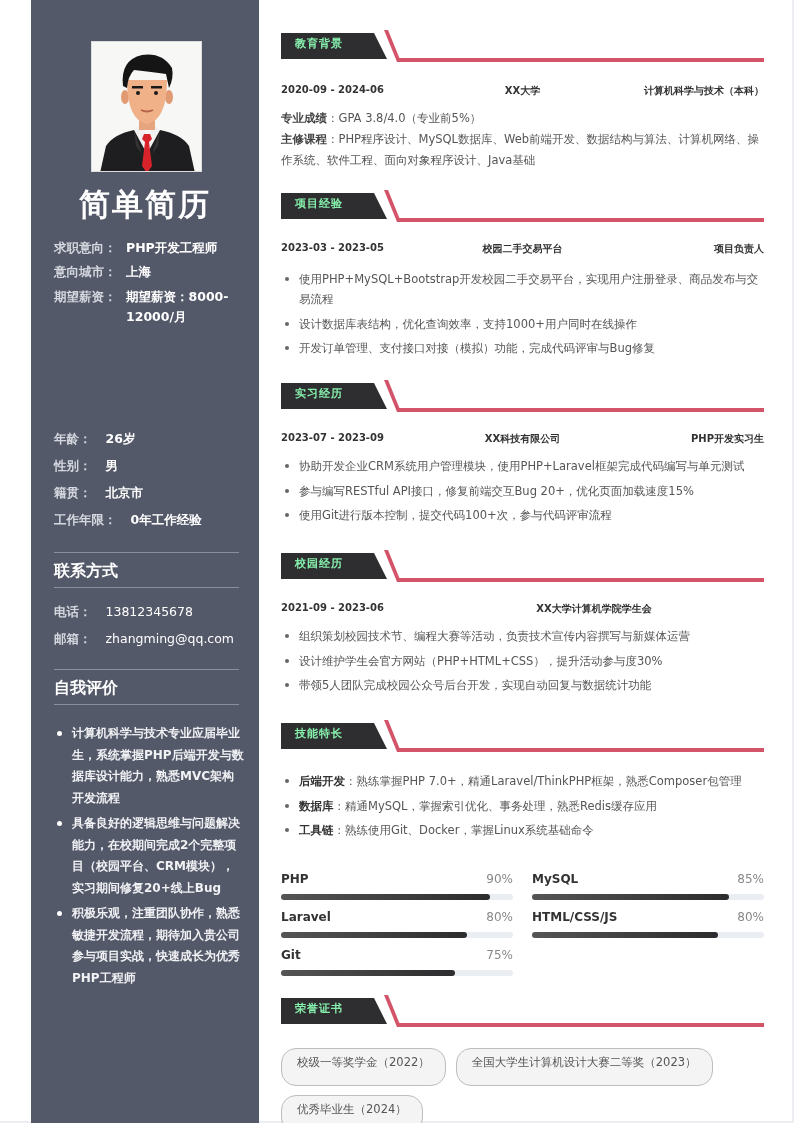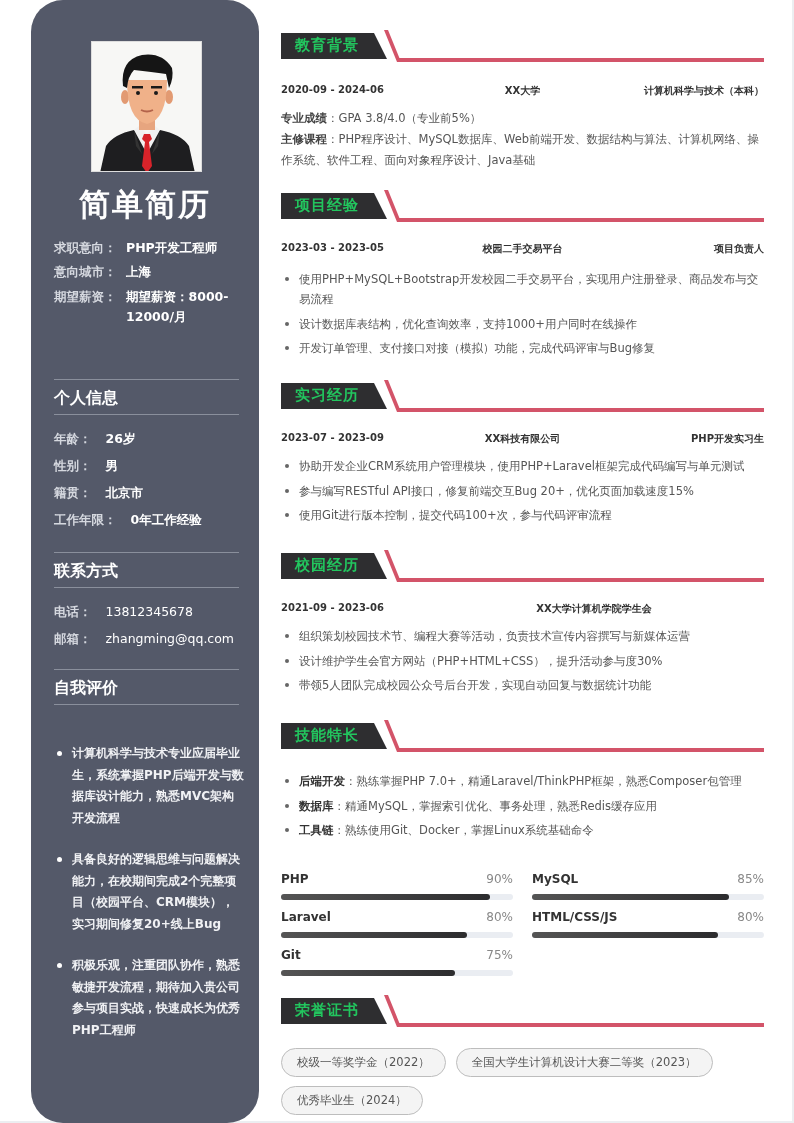--- a/index.html
+++ b/index.html
@@ -1,40 +1,40 @@
 <!DOCTYPE html>
 <html><head>
 <meta charset="utf-8">
 <style>
   * { box-sizing: border-box; margin: 0; padding: 0; }
   html, body { width: 794px; height: 1123px; background: #ffffff; overflow: hidden; }
   body { font-family: "DejaVu Sans", "Liberation Sans", sans-serif; color: #333; position: relative; }
   .page { position: absolute; left: 0; top: 0; width: 794px; height: 1123px; background: #fff; border-right: 2px solid #eceef1; border-bottom: 2px solid #eceef1; }
 
   
-  .sidebar { position: absolute; left: 31px; top: 0; width: 228px; height: 1123px; background: #545969; color: #fff; border-radius: 32px; }
+  .sidebar { position: absolute; left: 31px; top: 0; width: 228px; height: 1123px; background: #545969; color: #fff; }
   .photo { position: absolute; left: 60px; top: 41px; width: 111px; height: 131px; background: #f7f7f5; border: 1px solid #ddd; overflow: hidden; }
   .name { position: absolute; left: 0; top: 184px; width: 228px; text-align: center; font-size: 31px; font-weight: bold; letter-spacing: 2px; color: #fff; }
   .kv { position: absolute; left: 23px; width: 190px; font-size: 12.5px; font-weight: bold; line-height: 20px; display: flex; }
   .kv .k { color: #d5d8df; white-space: nowrap; }
   .kv .v { color: #fff; }
   .intent .k { width: 72px; flex-shrink: 0; }
   .personal .k { white-space: nowrap; padding-right: 14px; }
   .side-title { position: absolute; left: 23px; width: 185px; font-size: 16px; font-weight: bold; color: #fff; height: 36px; line-height: 36px; border-top: 1px solid #8a8f9c; border-bottom: 1px solid #8a8f9c; }
   .contact .k { padding-right: 14px; }
   .contact .v { font-weight: normal; }
   .self-list { position: absolute; left: 23px; top: 723px; width: 190px; list-style: none; }
-  .self-list li { position: relative; padding-left: 18px; font-size: 12px; font-weight: bold; line-height: 21.5px; color: #f0f1f4; margin-bottom: 4px; margin-top: 20px; }
+  .self-list li { position: relative; padding-left: 18px; font-size: 12px; font-weight: bold; line-height: 21.5px; color: #f0f1f4; margin-bottom: 4px; }
   .self-list li::before { content: ""; position: absolute; left: 3px; top: 8px; width: 5px; height: 5px; border-radius: 50%; background: #fff; }
 
   
   .main { position: absolute; left: 281px; top: 0; width: 483px; }
   .sec-head { position: absolute; left: 0; width: 483px; height: 26px; }
   .sec-head .block { position: absolute; left: 0; top: 0; height: 26px; width: 106px; background: #2e2e30; clip-path: polygon(0 0, 93px 0, 106px 26px, 0 26px); }
-  .sec-head .block span { position: absolute; left: 14px; top: 3px; font-size: 15px; font-weight: bold; color: #22c55e; letter-spacing: 1px; }
+  .sec-head .block span { position: absolute; left: 14px; top: 3px; font-size: 11px; font-weight: bold; color: #86efac; letter-spacing: 1px; }
   .sec-head .slash { position: absolute; left: 103px; top: -3px; width: 17px; height: 32px; background: #d35469; clip-path: polygon(0 0, 4px 0, 17px 32px, 13px 32px); }
   .sec-head .line { position: absolute; left: 116px; top: 25px; width: 367px; height: 4px; background: #d35469; }
 
   .row3 { position: absolute; left: 0; width: 483px; display: flex; justify-content: space-between; font-size: 10px; font-weight: bold; color: #333; }
   .row3 .c1 { width: 160px; }
   .row3 .c2 { flex: 1; text-align: center; }
   .row3 .c3 { width: 160px; text-align: right; }
   .row2 .c2 { flex: none; width: 160px; text-align: center; margin-right: 160px; }
 
   .para { position: absolute; left: 0; width: 483px; font-size: 11.5px; line-height: 20.5px; color: #555; }
@@ -46,21 +46,21 @@
   ul.bullets li b { color: #333; }
 
   .skills { position: absolute; left: 0; top: 872px; width: 483px; display: grid; grid-template-columns: 232px 232px; column-gap: 19px; row-gap: 10px; }
   .skill { height: 28px; position: relative; }
   .skill .nm { position: absolute; left: 0; top: 0; font-size: 12px; font-weight: bold; color: #333; }
   .skill .pct { position: absolute; right: 0; top: 0; font-size: 12px; color: #888; }
   .skill .track { position: absolute; left: 0; top: 22px; width: 232px; height: 6px; border-radius: 3px; background: #eaedf2; }
   .skill .fill { height: 6px; border-radius: 3px; background: linear-gradient(90deg, #555 0%, #2c2c2e 100%); }
 
   .tags { position: absolute; left: 0; top: 1048px; width: 483px; display: flex; flex-wrap: wrap; gap: 9px 10px; }
-  .tag { height: 29px; line-height: 27px; padding: 0 15px; border: 1px solid #bdbdbd; border-radius: 15px; background: #f4f4f4; font-size: 11.5px; color: #555; }
+  .tag { height: 38px; line-height: 27px; padding: 0 15px; border: 1px solid #bdbdbd; border-radius: 15px; background: #f4f4f4; font-size: 11.5px; color: #555; }
 </style>
 </head>
 <body>
 
 <div class="page">
 
   <aside class="sidebar">
     <div class="photo">
       <svg width="111" height="131" viewBox="0 0 111 131">
         <rect width="111" height="131" fill="#f7f7f5"></rect>
@@ -101,21 +101,20 @@
     </div>
     <div class="kv intent" style="top:238px">
       <span class="k">求职意向：</span>
       <span class="v">PHP开发工程师</span>
     </div>
     <div class="kv intent" style="top:287px">
       <span class="k">期望薪资：</span>
       <span class="v">期望薪资：8000-12000/月</span>
     </div>
 
-    <div class="side-title" style="top:379px">个人信息</div>
     <div class="kv personal" style="top:429px">
       <span class="k">年龄：</span>
       <span class="v">26岁</span>
     </div>
     <div class="kv personal" style="top:456px">
       <span class="k">性别：</span>
       <span class="v">男</span>
     </div>
     <div class="kv personal" style="top:483px">
       <span class="k">籍贯：</span>

